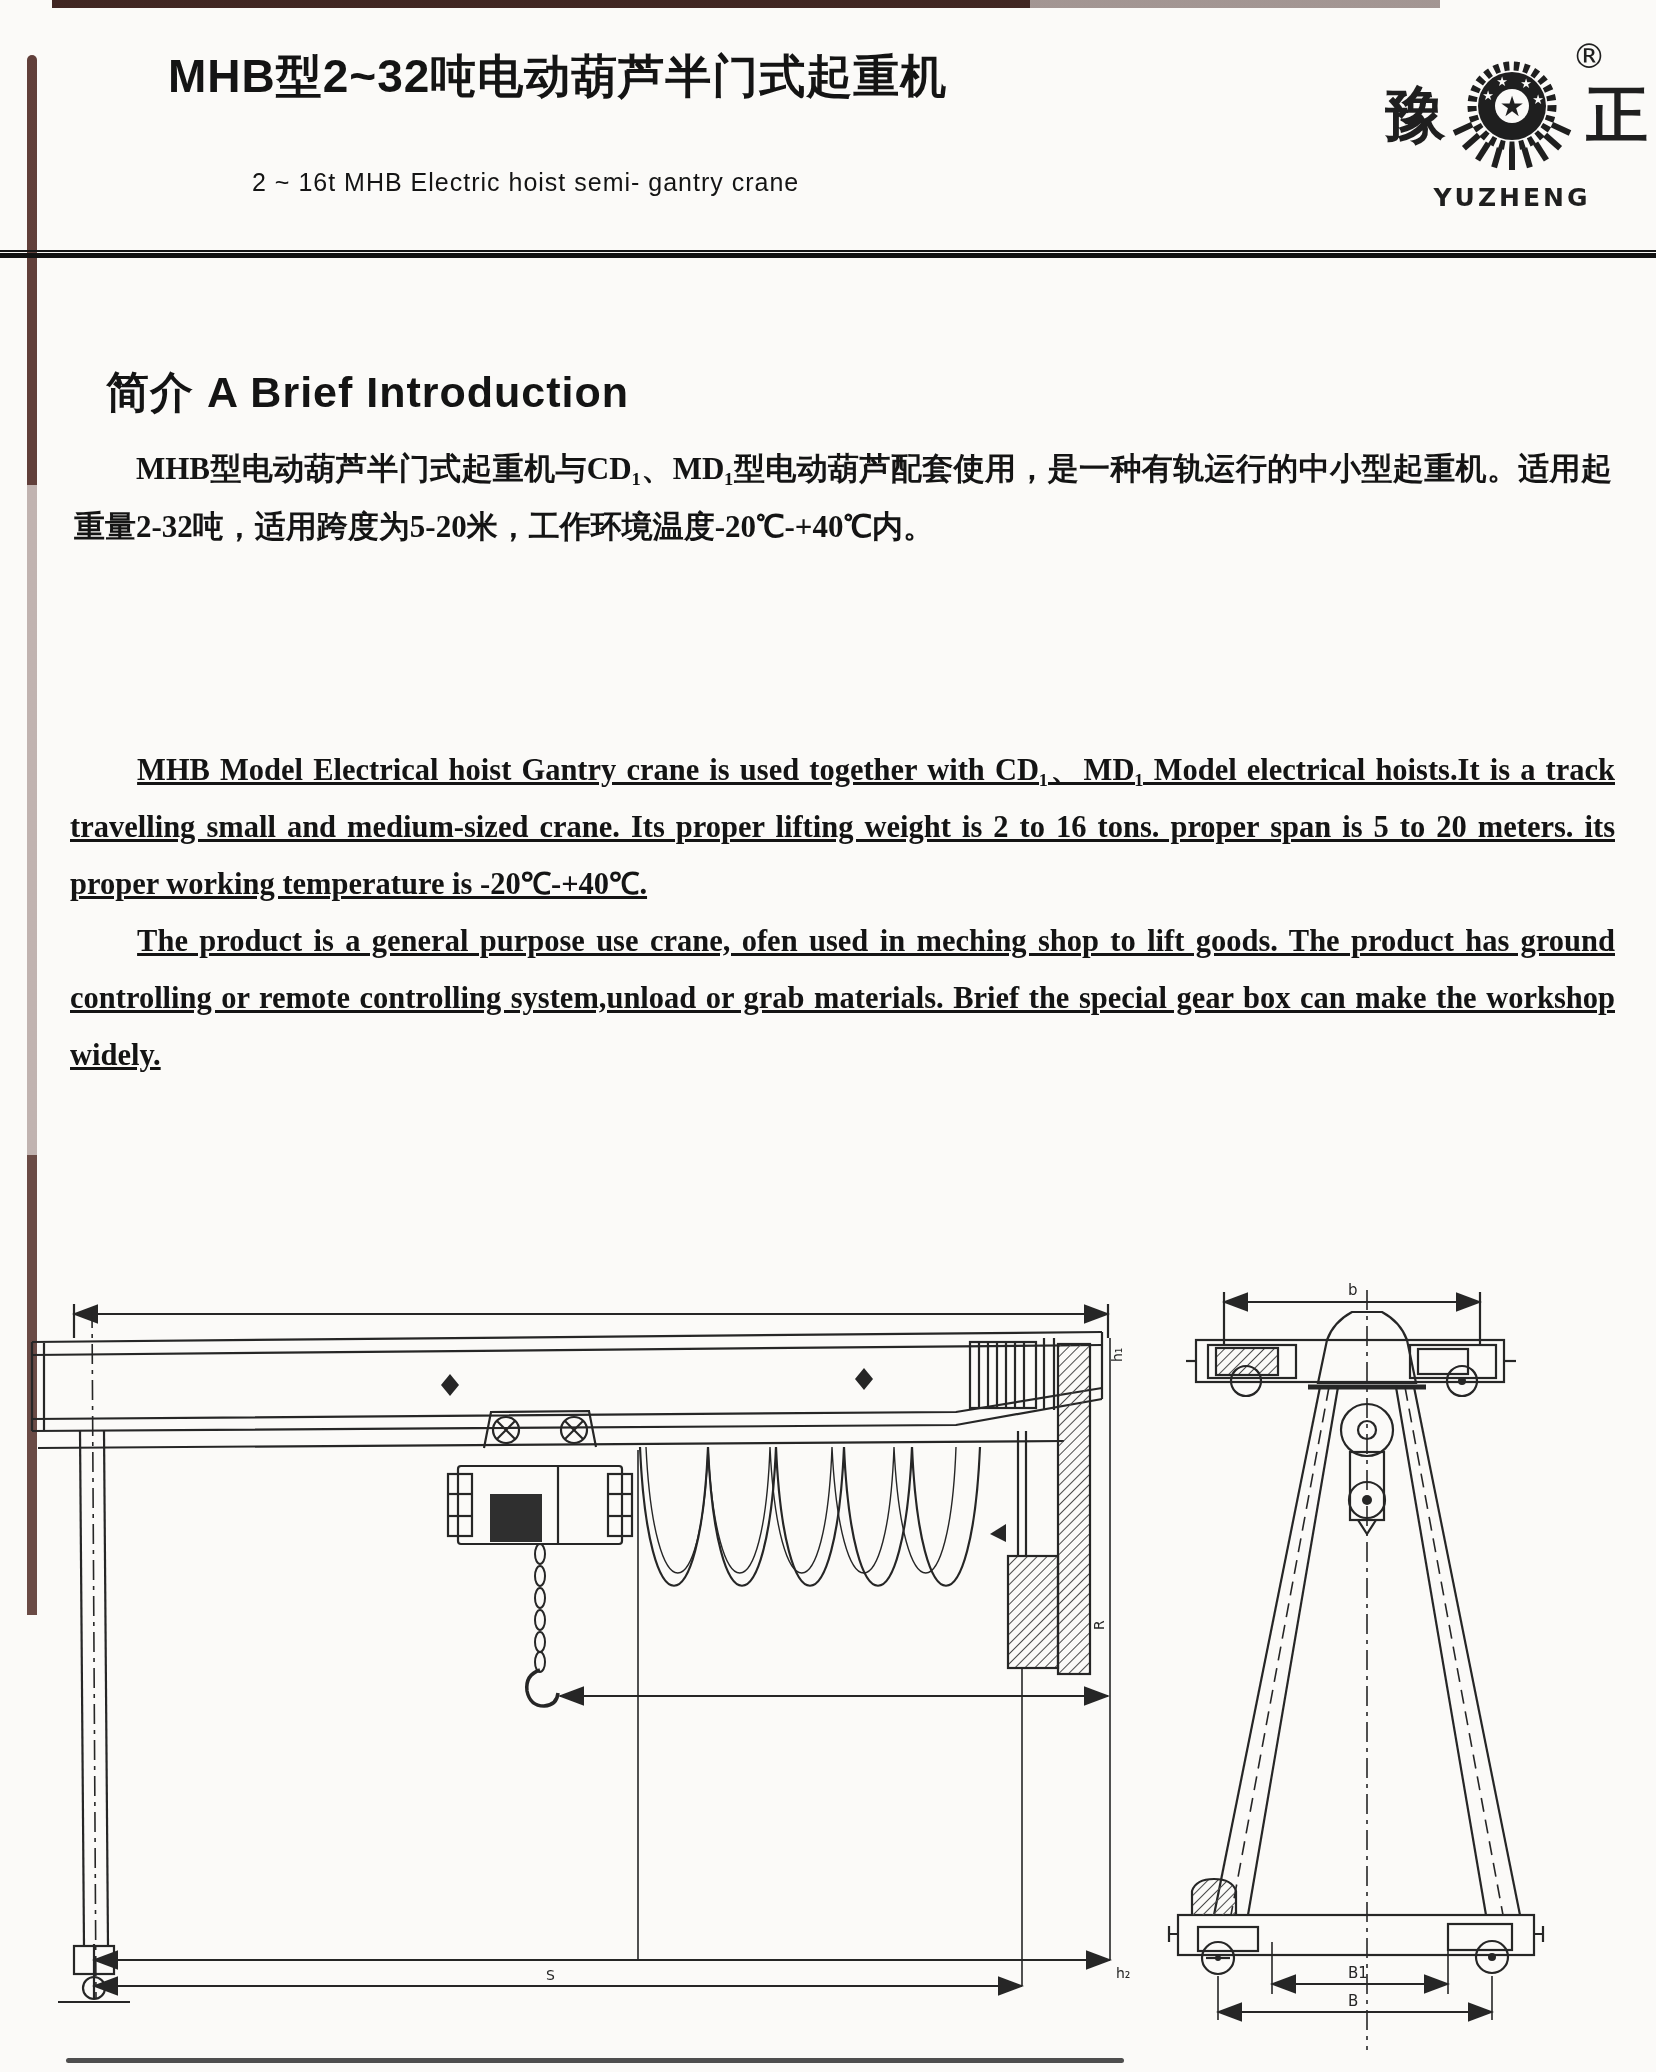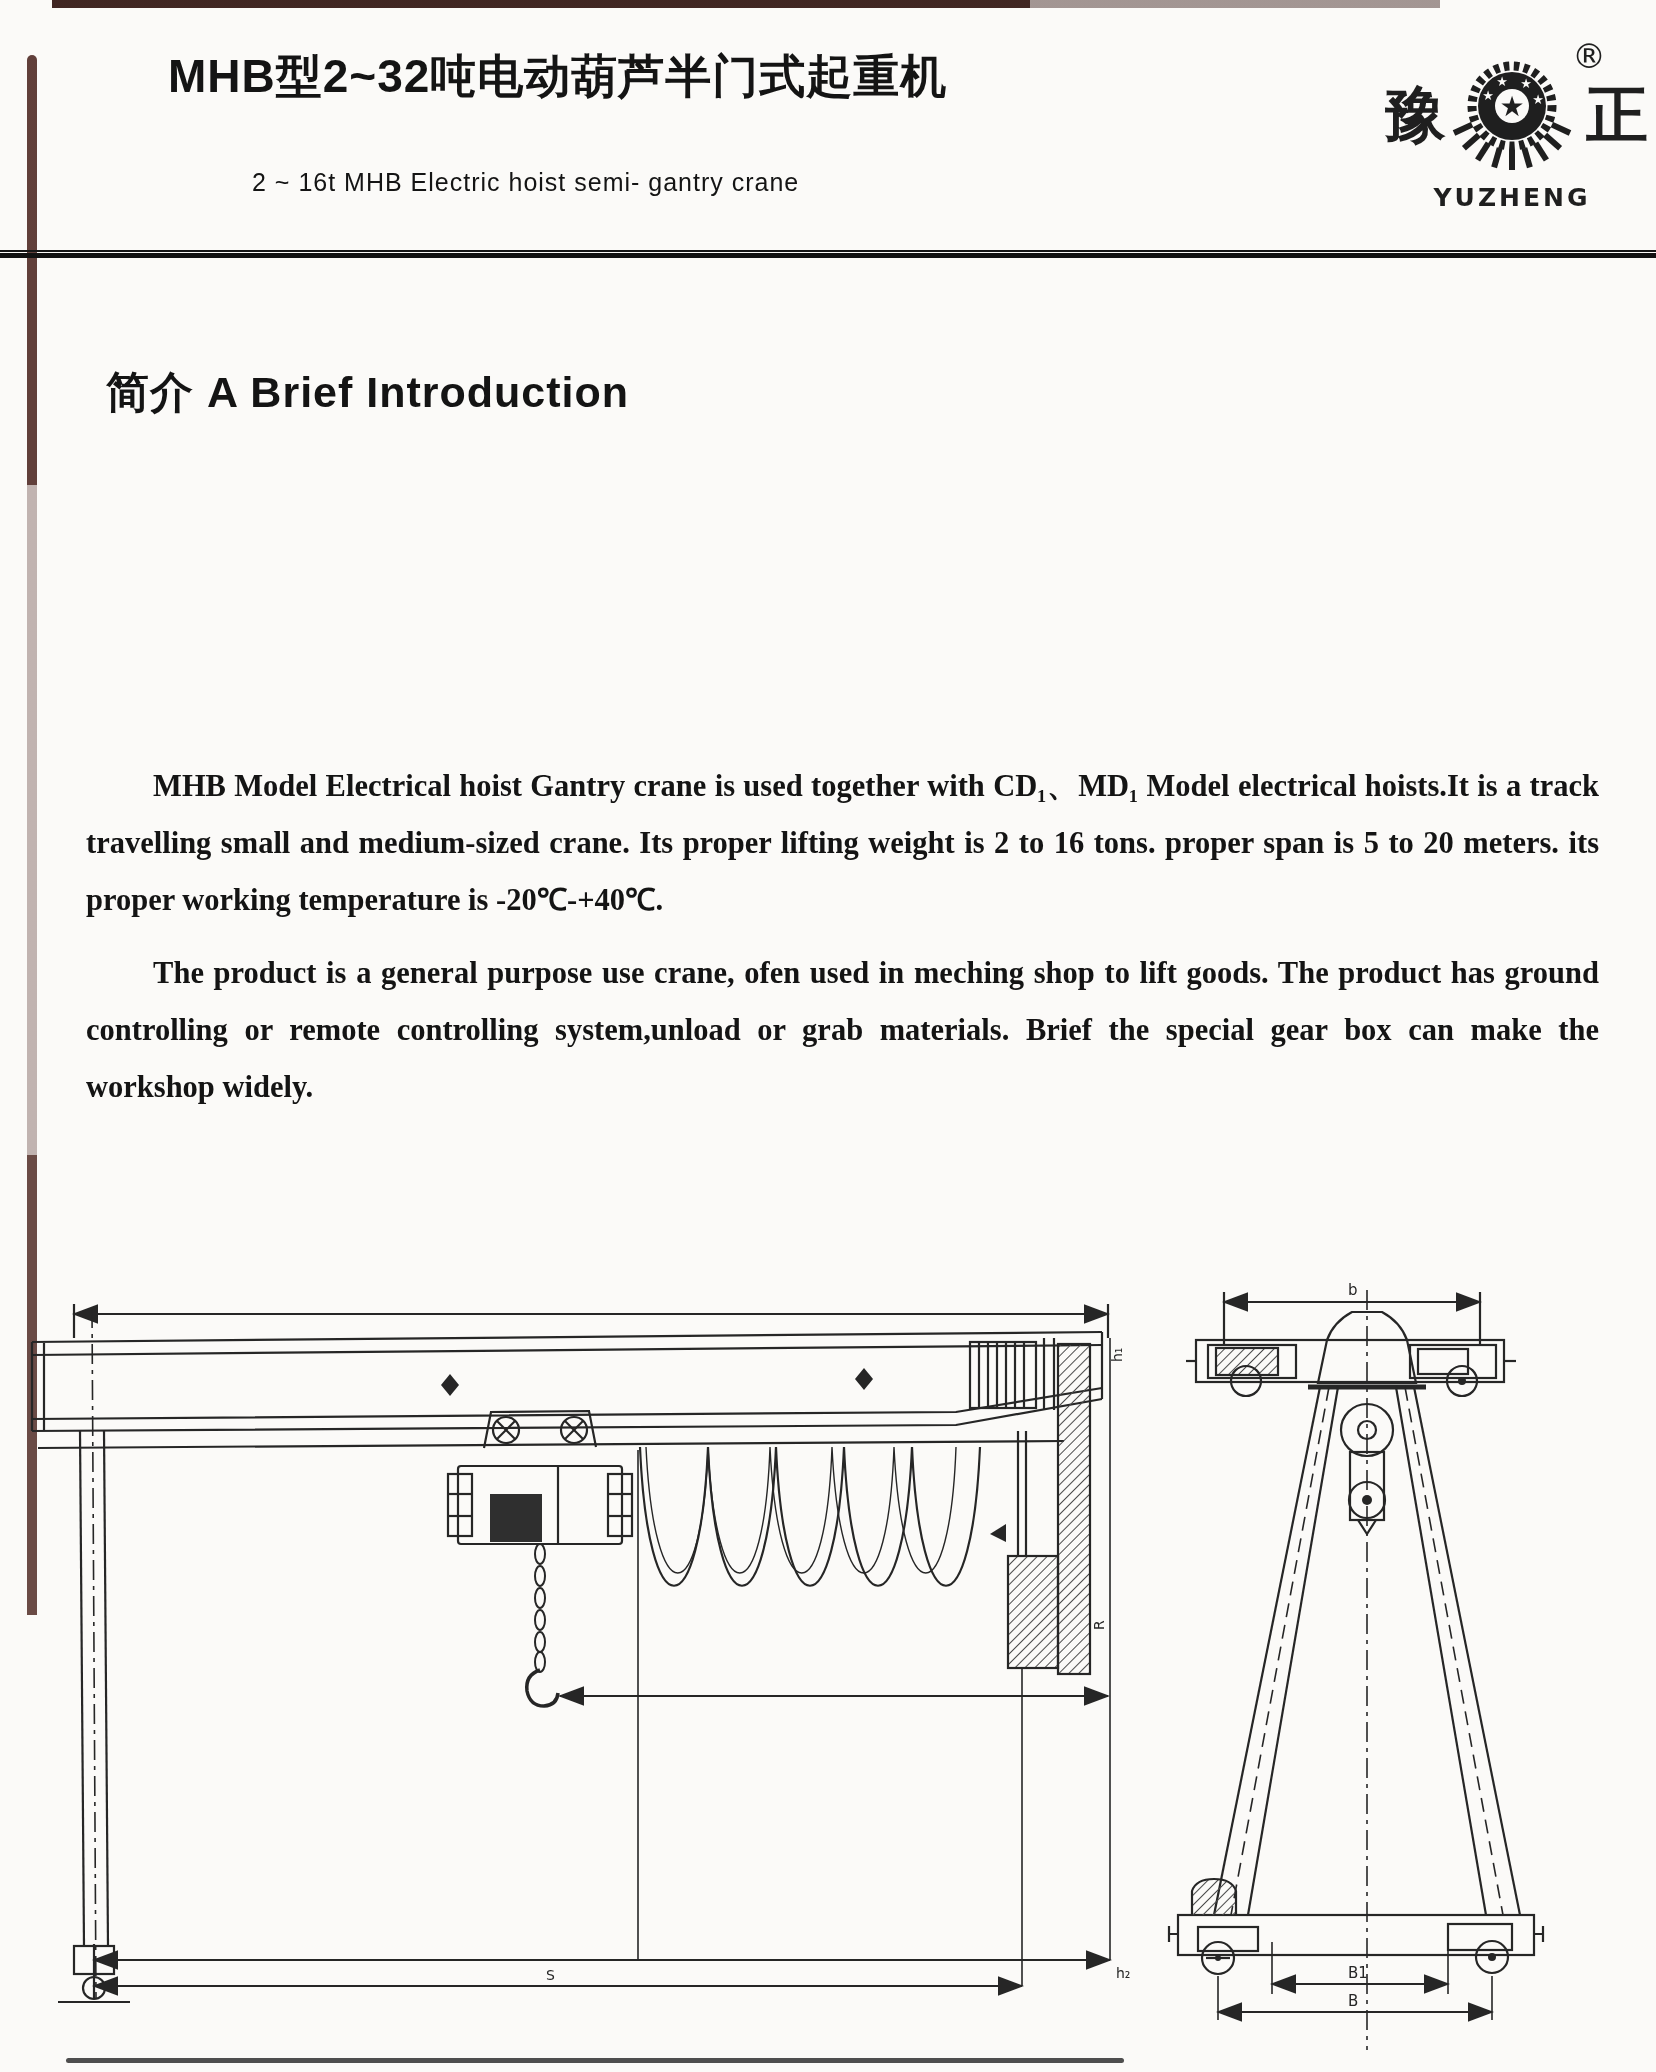--- a/index.html
+++ b/index.html
@@ -23,21 +23,21 @@
     background:linear-gradient(180deg,#161616 0 2px,transparent 2px 3px,#111 3px 8px);}
 
   .section-heading{position:absolute;left:82px;top:364px;font-size:43px;font-weight:bold;letter-spacing:1px;margin-left:24px;}
 
   .cn-block{position:absolute;left:74px;top:440px;width:1538px;
     font-family:"Liberation Serif", serif;font-size:31px;font-weight:600;line-height:58px;text-align:justify;}
   .cn-block p{margin:0;text-indent:2em;}
 
   .en-block{position:absolute;left:70px;top:742px;width:1545px;
     font-family:"Liberation Serif", serif;font-size:30.5px;font-weight:bold;line-height:57px;text-align:justify;}
-  .en-block p{margin:16px;text-indent:2.2em;}
+  .en-block p{margin:0;text-indent:2.2em;text-decoration:underline;}
 
   .front-svg{position:absolute;left:18px;top:1298px;}
   .side-svg{position:absolute;left:1162px;top:1282px;}
   svg text{font-family:"DejaVu Sans", sans-serif;}
 </style>
 </head>
 <body>
 
 <div class="page">
 
@@ -78,20 +78,21 @@
       </g>
     </g>
     <text x="132" y="180" font-size="25" font-weight="bold" letter-spacing="3" text-anchor="middle" fill="#1f1f1f">YUZHENG</text>
   </svg>
 
   <div class="rule"></div>
 
   <div class="section-heading">简介 A Brief Introduction</div>
 
   <div class="cn-block">
+    <p>MHB型电动葫芦半门式起重机与CD₁、MD₁型电动葫芦配套使用，是一种有轨运行的中小型起重机。适用起重量2-32吨，适用跨度为5-20米，工作环境温度-20℃-+40℃内。</p>
   </div>
 
   <div class="en-block">
     <p>MHB Model Electrical hoist Gantry crane is used together with CD₁、MD₁ Model electrical hoists.It is a track travelling small and medium-sized crane. Its proper lifting weight is 2 to 16 tons. proper span is 5 to 20 meters. its proper working temperature is -20℃-+40℃.</p>
     <p>The product is a general purpose use crane, ofen used in meching shop to lift goods. The product has ground controlling or remote controlling system,unload or grab materials. Brief the special gear box can make the workshop widely.</p>
   </div>
 
   <svg class="front-svg" width="1140" height="760" viewBox="0 0 1140 760">
     <defs>
       <marker id="ar" viewBox="0 0 12 9" refX="11" refY="4.5" markerWidth="12" markerHeight="9" orient="auto-start-reverse">

